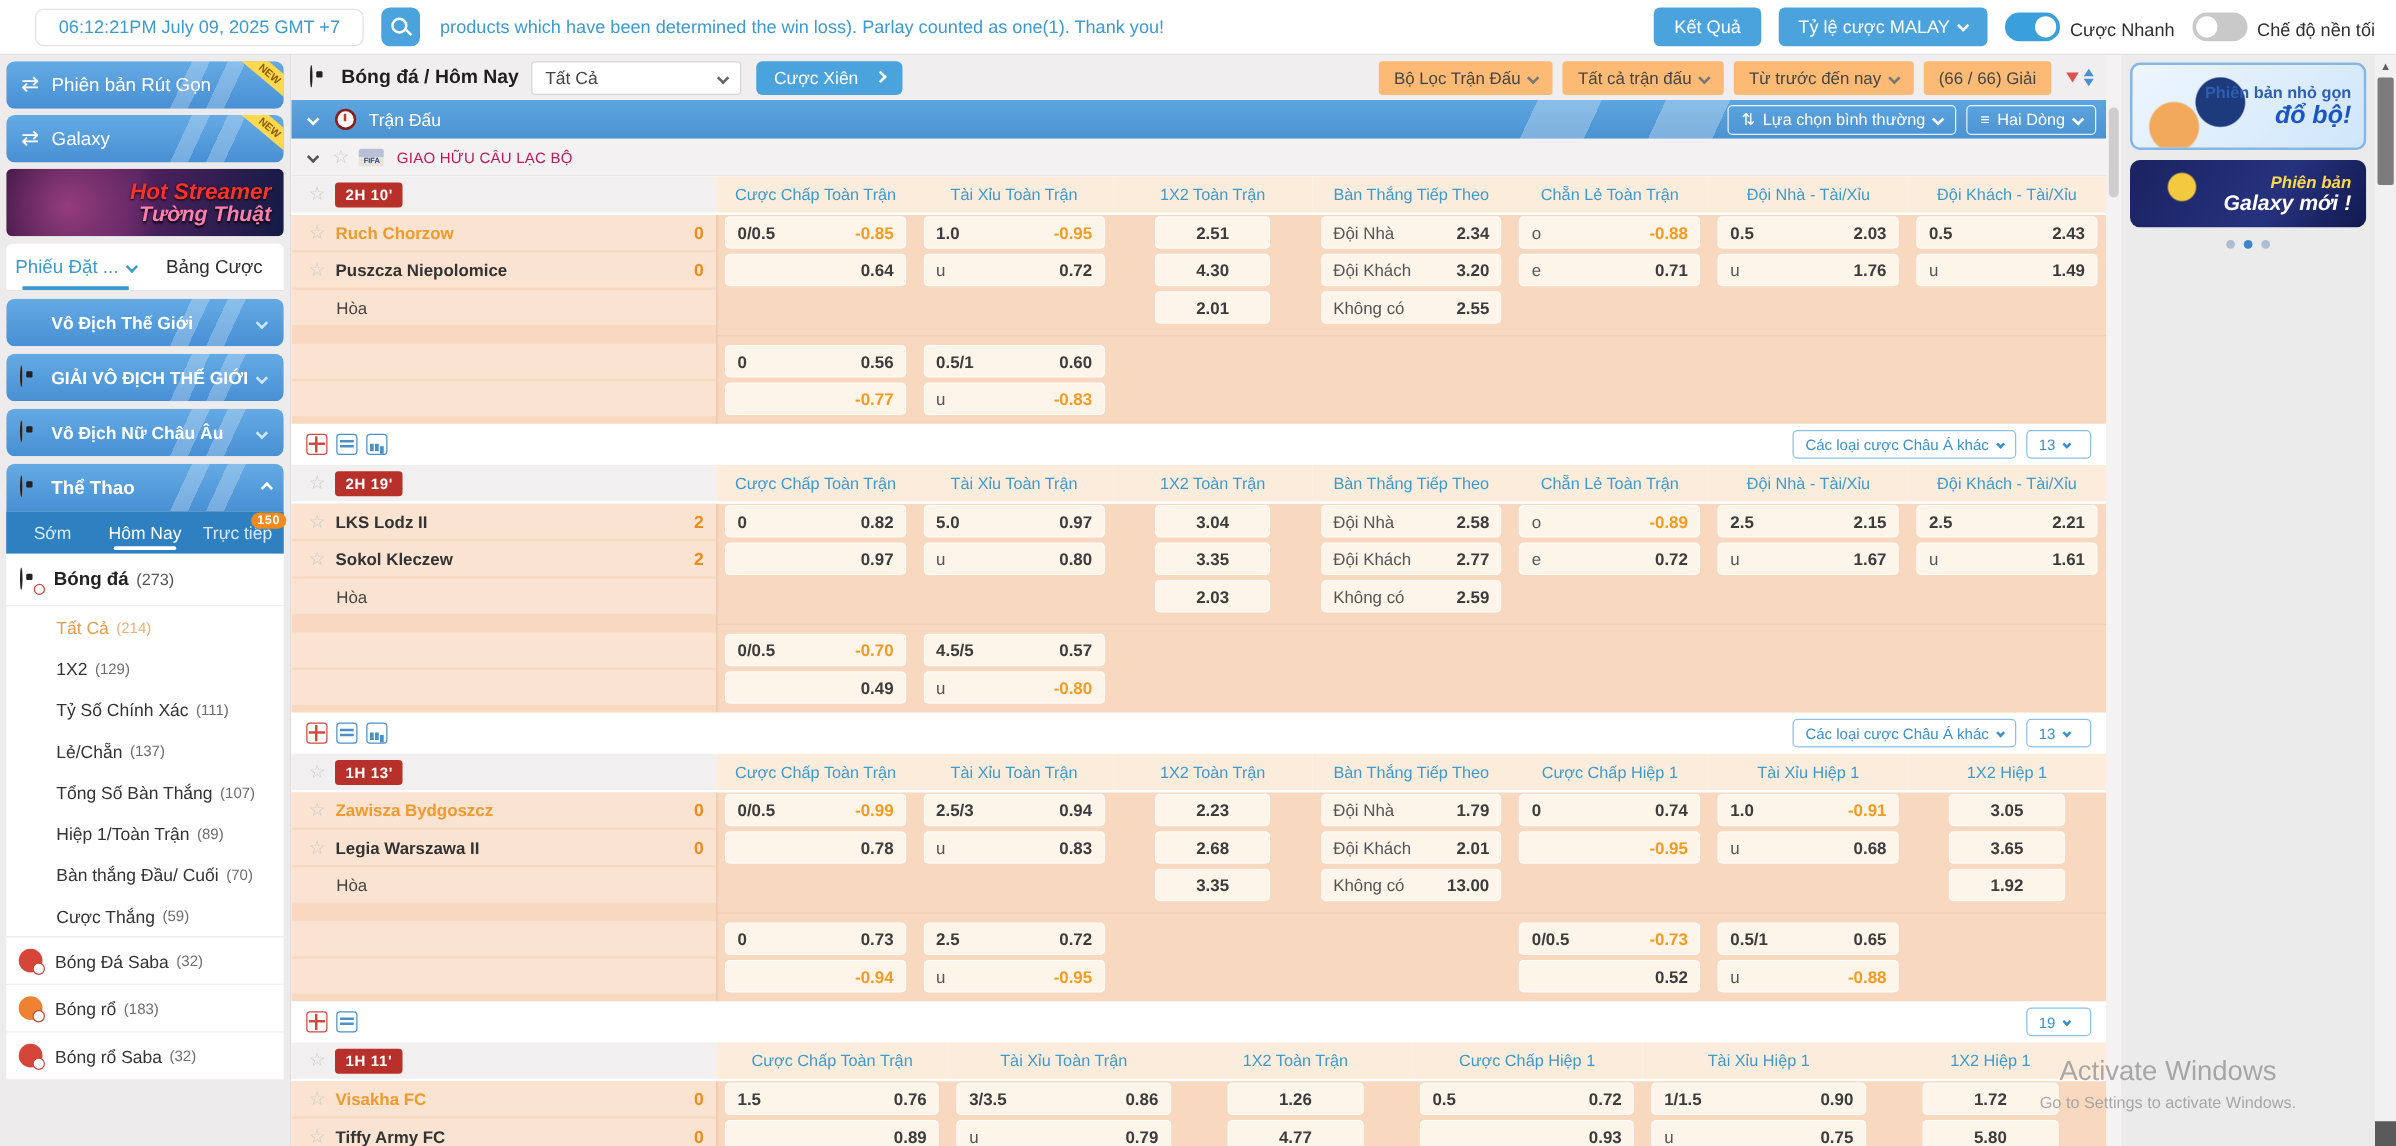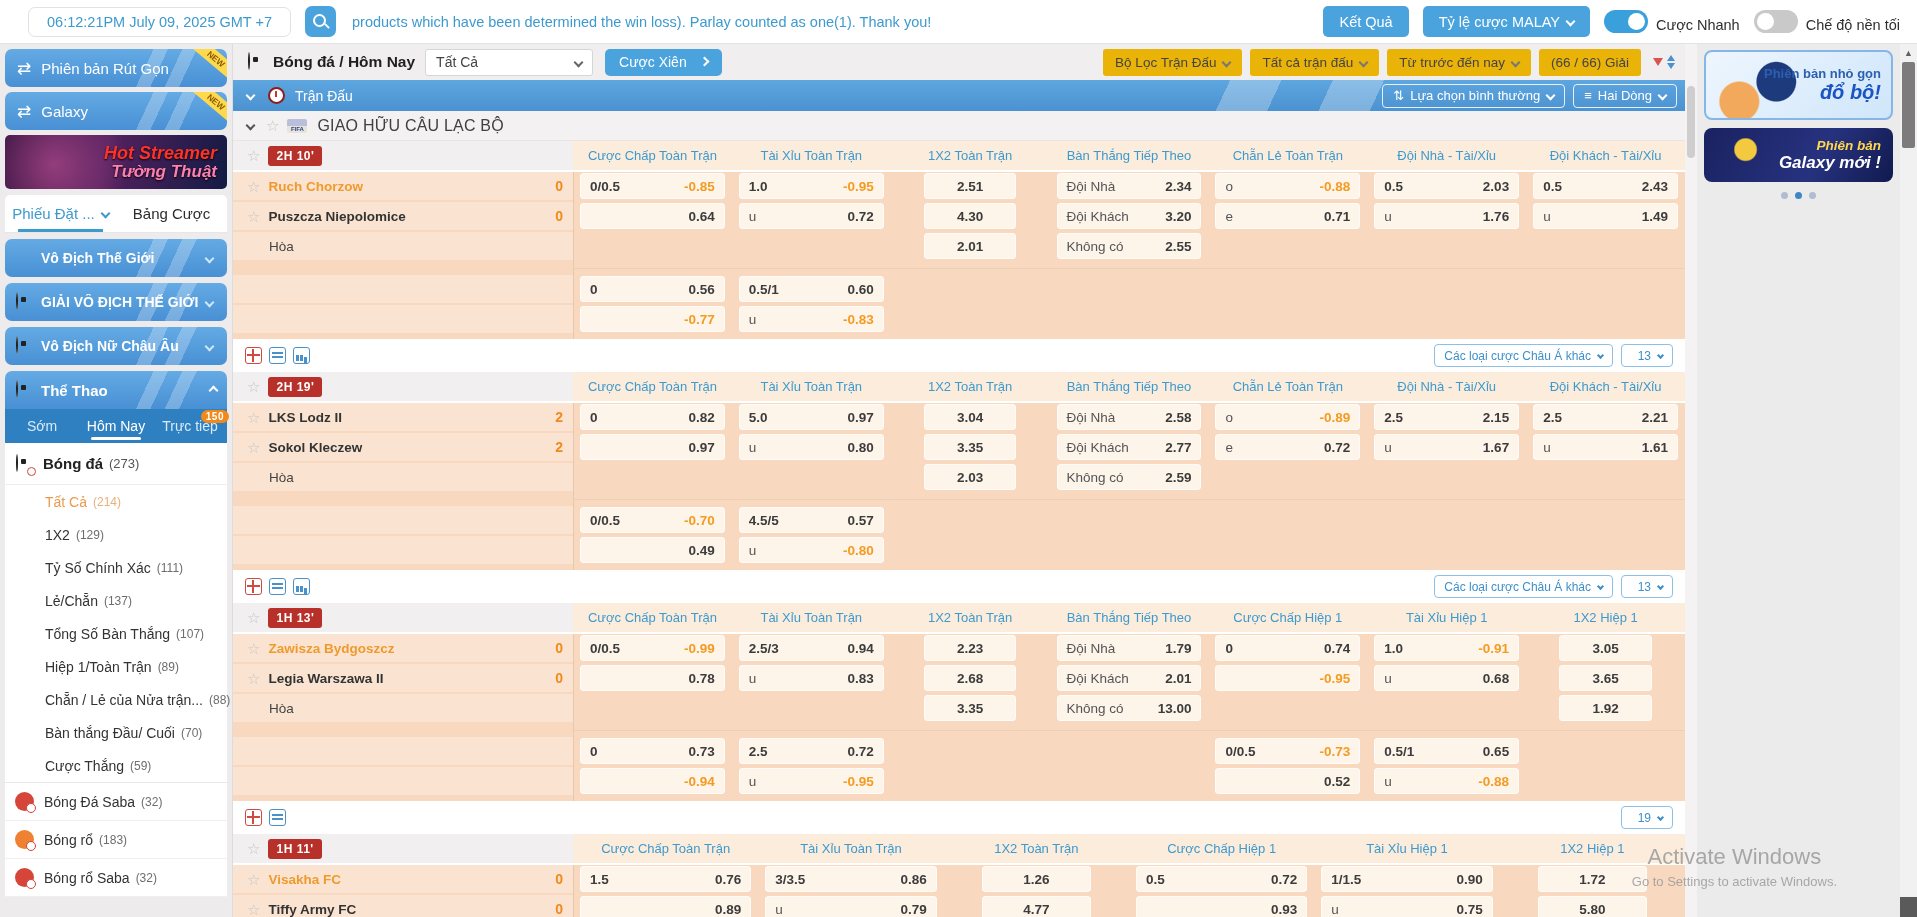--- a/index.html
+++ b/index.html
@@ -86,21 +86,21 @@
   .sp-saba-b { background:#d6453a; }
 
   
   .main { flex:1; background:#fff; overflow:hidden; display:flex; flex-direction:column; min-width:0; }
   .main-header { height:36px; background:#f0eeee; display:flex; align-items:center; padding:0 10px 0 14px; flex:none; }
   .mh-title { font-size:15.5px; font-weight:bold; color:#1f1f1f; margin-left:8px; white-space:nowrap; }
   .mh-select { width:168px; height:27px; background:#fff; border:1px solid #d6d6d6; border-radius:3px; margin-left:10px; display:flex; align-items:center; padding:0 10px; font-size:14px; color:#444; cursor:pointer; }
   .mh-select .chev { margin-left:auto; color:#666; }
   .parlay-btn { height:27px; background:#4aa3dd; border:none; border-radius:5px; color:#fff; font-size:14px; font-family:inherit; margin-left:12px; padding:0 14px; cursor:pointer; white-space:nowrap; }
   .mh-filters { margin-left:auto; display:flex; align-items:center; gap:8px; white-space:nowrap; }
-  .pill { height:27px; background:#eab308; border-radius:3px; display:flex; align-items:center; padding:0 12px; font-size:13.5px; color:#444; cursor:pointer; }
+  .pill { height:27px; background:#fdba74; border-radius:3px; display:flex; align-items:center; padding:0 12px; font-size:13.5px; color:#444; cursor:pointer; }
   .pill .chev { color:#777; }
   .sort-ic { display:flex; align-items:center; gap:4px; margin-left:4px; cursor:pointer; }
   .tri-dn-red { width:0; height:0; border-left:5px solid transparent; border-right:5px solid transparent; border-top:8px solid #d9534f; }
   .tri-col { display:flex; flex-direction:column; gap:2px; }
   .tri-up-bl { width:0; height:0; border-left:4px solid transparent; border-right:4px solid transparent; border-bottom:6px solid #4a90d2; }
   .tri-dn-bl { width:0; height:0; border-left:4px solid transparent; border-right:4px solid transparent; border-top:6px solid #4a90d2; }
 
   .section-bar { height:31px; flex:none; display:flex; align-items:center; color:#fff; padding:0 8px 0 14px; background-image:
       linear-gradient(115deg, transparent 68%, rgba(255,255,255,.28) 68%, rgba(255,255,255,.28) 71.5%, transparent 71.5%, transparent 75%, rgba(255,255,255,.28) 75%, rgba(255,255,255,.28) 78.5%, transparent 78.5%),
       linear-gradient(180deg,#5ea6df,#4b92d1); }
@@ -109,21 +109,21 @@
   .clock-ic::after { content:""; position:absolute; left:5px; top:2px; width:2px; height:6px; background:#c0392b; }
   .sb-right { margin-left:auto; display:flex; gap:8px; }
   .sb-pill { height:24px; border:1px solid rgba(255,255,255,.85); border-radius:4px; display:flex; align-items:center; padding:0 10px; font-size:13px; color:#fff; cursor:pointer; white-space:nowrap; }
   .sb-pill .ic { margin-right:6px; font-size:13px; }
   .sb-pill .chev { border-color:#fff; }
 
   .league-row { height:30px; flex:none; background:#f3f1f1; border-bottom:1px solid #e7e5e5; display:flex; align-items:center; padding:0 14px; color:#555; }
   .league-row .chev { color:#555; margin:0 12px 0 0; transform:rotate(45deg); }
   .fifa-ic { width:20px; height:14px; border-radius:2px; background:linear-gradient(180deg,#b9bfd8 50%,#e8e4da 50%); position:relative; margin-right:10px; flex:none; }
   .fifa-ic::after { content:"FIFA"; position:absolute; left:0; right:0; bottom:0; font-size:6px; font-weight:bold; color:#27408e; text-align:center; line-height:7px; }
-  .league-row .name { font-size:16px; letter-spacing:.2px; color:#404040; }
+  .league-row .name { font-size:12px; letter-spacing:.2px; color:#be185d; }
 
   .matches-scroll { flex:1; overflow:hidden; }
   .match-hdr { display:grid; height:29px; }
   .mh-left { background:#f1efef; display:flex; align-items:center; padding-left:14px; }
   .badge { background:#b8302a; color:#fff; font-size:12px; font-weight:bold; padding:3px 8px; border-radius:3px; letter-spacing:.5px; white-space:nowrap; }
   .mh-col { background:#fcecdc; display:flex; align-items:center; justify-content:center; font-size:13px; color:#3d9ace; white-space:nowrap; overflow:hidden; }
   .match-body { background:#f8d8bf; position:relative; padding-bottom:6px; }
   .match-body::before { content:""; position:absolute; left:340px; top:0; bottom:0; width:1px; background:rgba(120,80,40,.12); }
   .m-row { display:grid; margin-top:2px; height:28px; }
   .t-cell { background:#fae4d1; display:flex; align-items:center; padding:0 10px 0 14px; min-width:0; }
@@ -144,21 +144,21 @@
   .tbi-grid { border:1.5px solid #cf4a40; }
   .tbi-grid::before { content:""; position:absolute; left:6px; top:1px; bottom:1px; width:1.5px; background:#cf4a40; }
   .tbi-grid::after { content:""; position:absolute; top:6px; left:1px; right:1px; height:1.5px; background:#cf4a40; }
   .tbi-list { border:1.5px solid #4a90c9; }
   .tbi-list::before { content:""; position:absolute; left:2px; right:2px; top:4px; height:1.5px; background:#4a90c9; box-shadow:0 4px 0 #4a90c9; }
   .tbi-chart { border:1.5px solid #4a90c9; }
   .tbi-chart::before { content:""; position:absolute; left:2px; bottom:2px; width:2.5px; height:6px; background:#4a90c9; box-shadow:4px 0 0 #4a90c9, 8px 2px 0 #4a90c9; }
   .tb-dd { margin-left:auto; display:flex; gap:8px; }
   .dd { height:23px; border:1px solid #8cc0e6; border-radius:4px; display:flex; align-items:center; padding:0 9px; font-size:12px; color:#3d8fc9; cursor:pointer; white-space:nowrap; }
   .dd .chev { border-color:#3d8fc9; width:5px; height:5px; }
-  .dd.cnt { min-width:52px; justify-content:flex-end; }
+  .dd.cnt { min-width:52px; justify-content:flex-start; }
 
   
   .mainsb { width:12px; flex:none; background:#f4f2f2; position:relative; }
   .mainsb .thumb { position:absolute; left:2px; right:2px; top:42px; height:72px; border-radius:5px; background:#cfcdcd; }
 
   
   .rail { width:203px; flex:none; background:#ecebeb; padding:6px 7px 0 7px; position:relative; }
   .banner1 { height:70px; border:2px solid #86b6e8; border-radius:8px; background:
       radial-gradient(circle at 18% 75%, #f2a95c 12%, transparent 13%),
       radial-gradient(circle at 38% 45%, #1d3a7c 16%, transparent 17%),
@@ -297,24 +297,20 @@
           </div>
           <div class="market-item">
             <span class="lbl">Tổng Số Bàn Thắng</span>
             <span class="cnt">(107)</span>
           </div>
           <div class="market-item">
             <span class="lbl">Hiệp 1/Toàn Trận</span>
             <span class="cnt">(89)</span>
           </div>
           <div class="market-item">
-            <span class="lbl">Chẵn / Lẻ của Nửa trận...</span>
-            <span class="cnt">(88)</span>
-          </div>
-          <div class="market-item">
             <span class="lbl">Bàn thắng Đầu/ Cuối</span>
             <span class="cnt">(70)</span>
           </div>
           <div class="market-item">
             <span class="lbl">Cược Thắng</span>
             <span class="cnt">(59)</span>
           </div>
         </div>
       <div class="sport-list" id="sport-list">
           <div class="sport-item">

